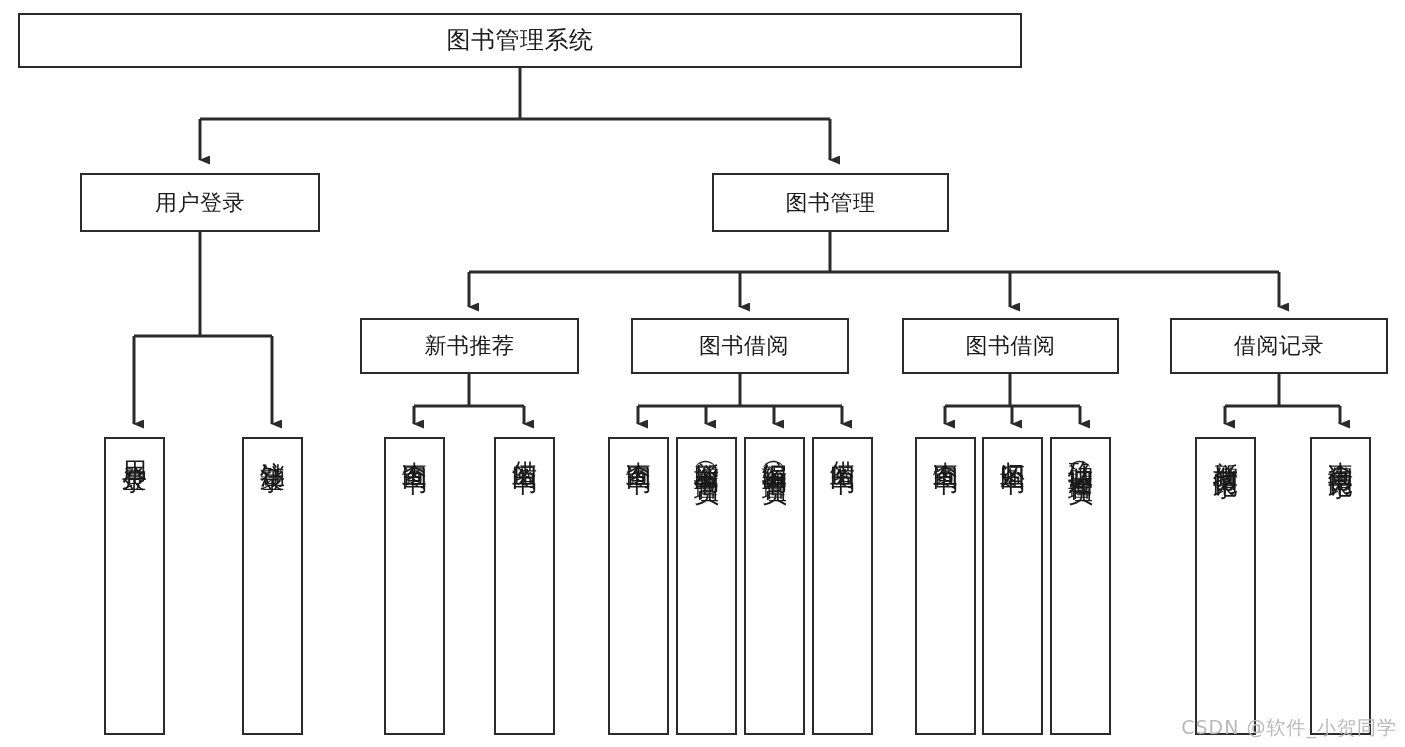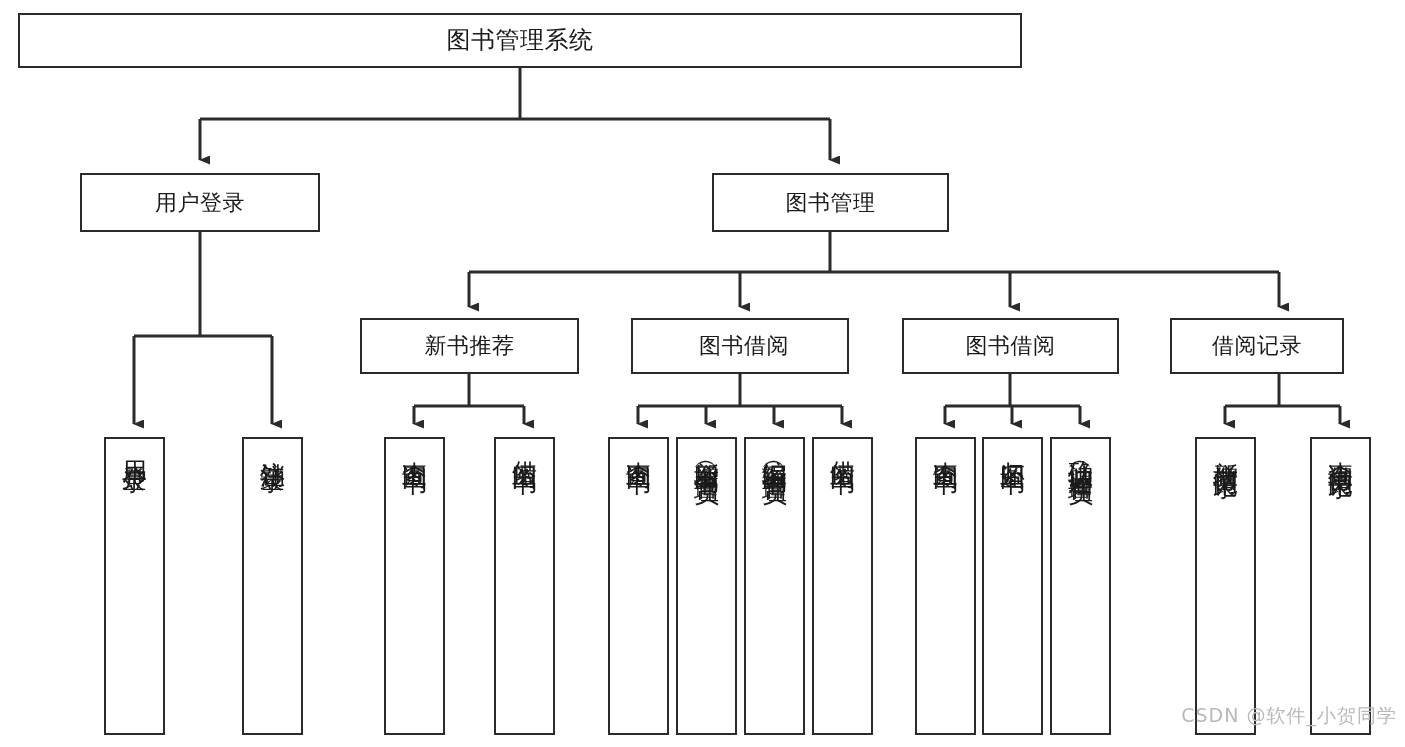--- a/index.html
+++ b/index.html
@@ -77,31 +77,31 @@
     left: 712px;
     top: 173px;
     width: 237px;
     height: 59px;
   }
   
   .lvl3 { top: 318px; height: 56px; }
   #node-new-book-rec { left: 360px; width: 219px; }
   #node-book-borrow  { left: 631px; width: 218px; padding-left: 8px; }
   #node-current-borrow { left: 902px; width: 217px; }
-  #node-borrow-record  { left: 1170px; width: 174px; }
+  #node-borrow-record  { left: 1170px; width: 218px; }
   
   .leaf {
     top: 437px;
     height: 298px;
     width: 61px;
   }
   .watermark {
     position: absolute;
     right: 8px;
-    bottom: 18px;
+    bottom: 6px;
     font-size: 19px;
     color: #b9b9b9;
     letter-spacing: 1px;
     white-space: nowrap;
   }
 </style>
 </head>
 <body>
 
 <div id="canvas">

